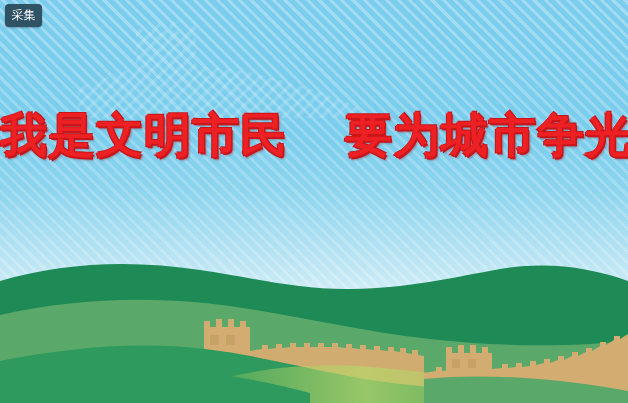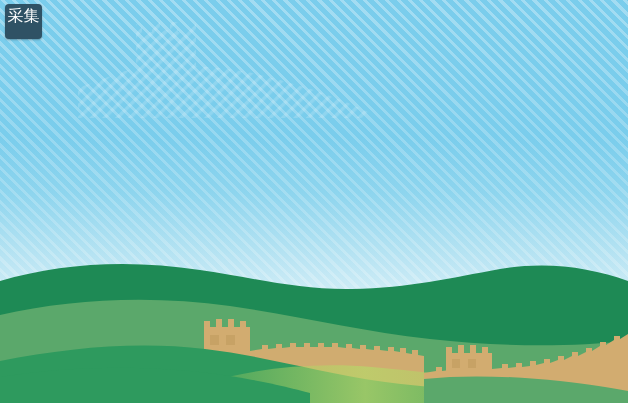--- a/index.html
+++ b/index.html
@@ -107,26 +107,26 @@
     display: inline-block;
     width: 22px;
   }
 
   
   .capture-button {
     position: absolute;
     left: 5px;
     top: 4px;
     width: 37px;
-    height: 35px;
+    height: 23px;
     background: #2F5265;
     border-radius: 4px;
     color: #ffffff;
     font-family: "DejaVu Sans", "Liberation Sans", sans-serif;
-    font-size: 16px;
+    font-size: 12px;
     line-height: 23px;
     text-align: center;
     z-index: 20;
     cursor: pointer;
     box-shadow: 0 1px 2px rgba(0,0,0,0.28);
     user-select: none;
   }
 </style>
 </head>
 <body>
@@ -223,17 +223,22 @@
       <path d="M0,140 C90,126 200,126 300,136 C400,146 500,156 628,152
                L628,160 L0,160 Z" fill="#2E9A5E" opacity="0"></path>
       <path d="M424,136 C470,131 520,134 560,138 C590,141 610,145 628,148
                L628,160 L424,160 Z" fill="#5BA86B"></path>
       <path d="M0,134 C60,124 130,122 190,128 C240,133 280,142 310,150
                L310,160 L0,160 Z" fill="#2E9A5E"></path>
     </g>
   </svg>
 
   <div class="slogan-block">
+    <div class="slogan-line">
+      <span>我是文明市民</span>
+      <span class="slogan-gap"></span>
+      <span>要为城市争光</span>
+    </div>
   </div>
 
   <div class="capture-button">采集</div>
 
 </div>
 
 </body></html>

